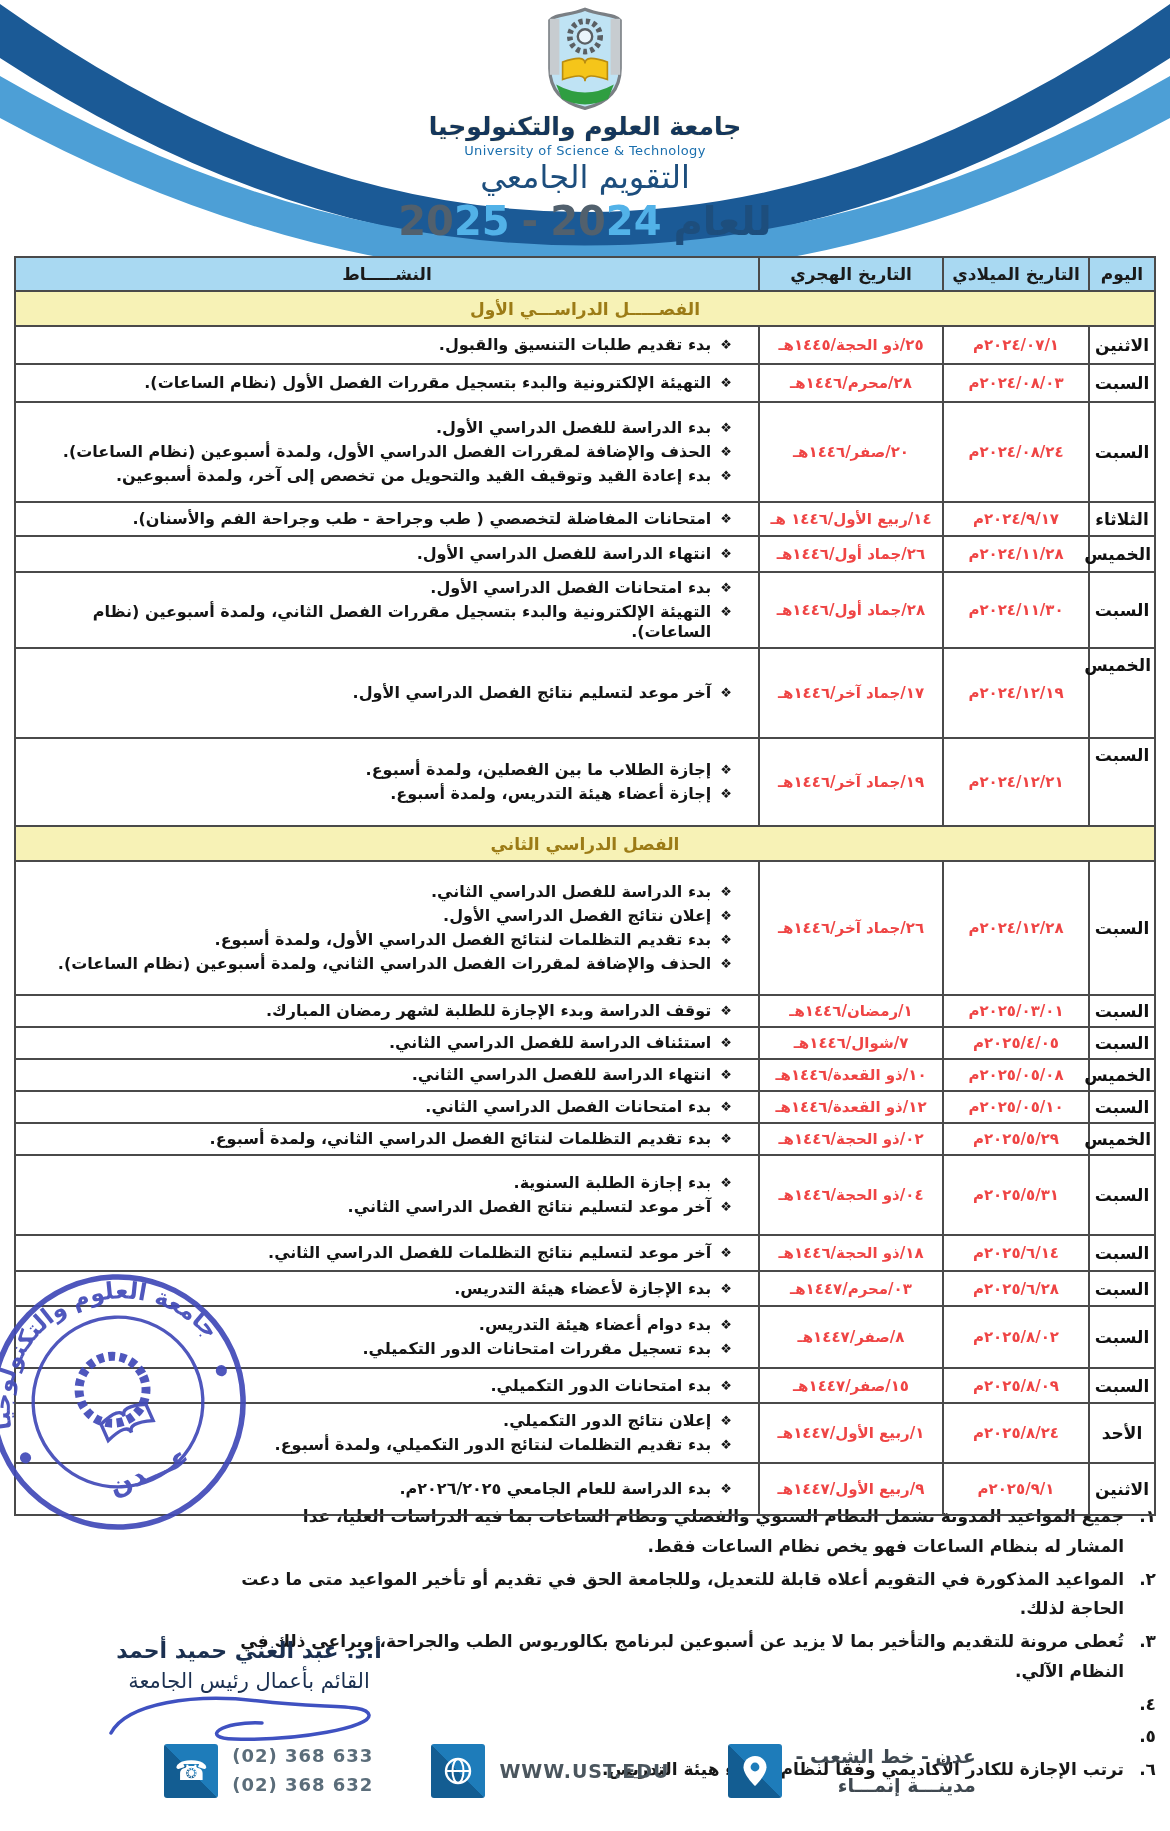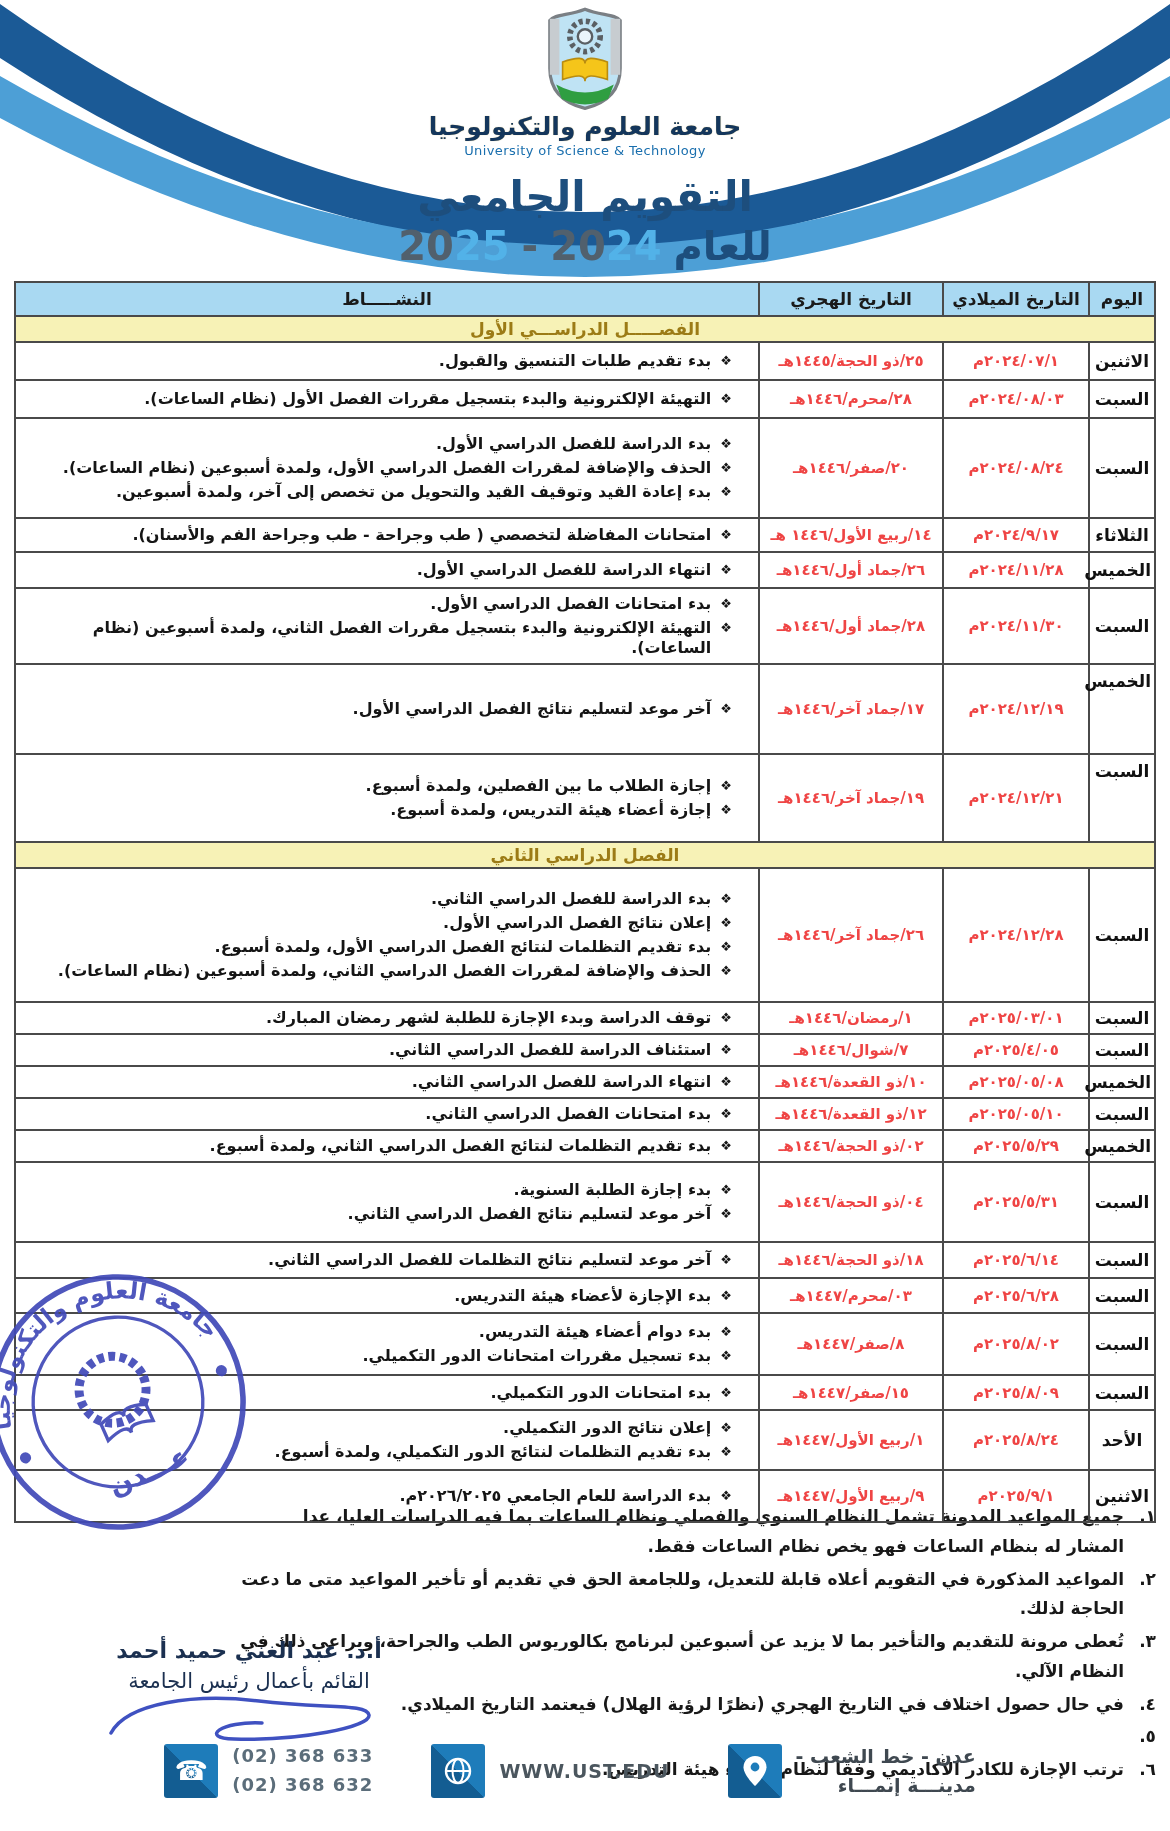--- a/index.html
+++ b/index.html
@@ -12,34 +12,34 @@
   }
   *{box-sizing:border-box;margin:0;padding:0}
   html,body{width:1170px;height:1831px;overflow:hidden;background:#fff;
     font-family:"DejaVu Sans",sans-serif;position:relative}
   .waves{position:absolute;top:0;left:0;width:1170px;height:300px;z-index:0}
   .top-center{position:relative;z-index:2;text-align:center;padding-top:6px}
   .logo-wrap{display:flex;flex-direction:column;align-items:center;gap:2px}
   .uni-ar{font-size:25px;font-weight:bold;color:#14365c;direction:rtl;
     text-shadow:0 0 1px rgba(190,150,30,.55)}
   .uni-en{font-size:13px;font-weight:normal;color:#1a6fae;letter-spacing:.4px}
-  .page-title{margin-top:14px;font-size:42px;font-weight:bold;color:var(--title-navy);direction:rtl}
+  .page-title{font-size:32px;font-weight:normal;color:var(--title-navy);direction:rtl}
   .page-subtitle{direction:rtl;display:flex;justify-content:center;align-items:baseline;
     gap:12px;font-size:40px;font-weight:bold;margin-top:2px}
   .page-subtitle .word{color:var(--title-navy)}
   .y-gray{color:var(--year-gray)} .y-blue{color:var(--year-blue)}
   .dash{color:var(--year-gray)}
 
   .calendar{position:relative;z-index:3;margin:12px 14px 0 14px}
   table{width:1142px;border-collapse:collapse;direction:rtl;table-layout:fixed}
   th,td{border:2px solid var(--border)}
   thead th{background:var(--header-row-bg);font-size:17px;font-weight:bold;color:#1a1a1a;
     height:34px;padding:2px 6px}
   .section-band td{background:var(--section-band-bg);color:var(--section-band-text);
-    text-align:center;font-weight:bold;font-size:17px;height:26px;padding:1px}
+    text-align:center;font-weight:bold;font-size:17px;height:35px;padding:1px}
   .day-cell{text-align:center;font-weight:bold;font-size:17px;color:#111;padding:3px}
   .day-top{vertical-align:top;padding-top:6px}
   .date-cell{text-align:center;font-weight:bold;font-size:15px;color:#ef4444;padding:2px}
   .acts-cell{padding:3px 26px 3px 10px}
   .acts{display:flex;flex-direction:column;justify-content:space-evenly;height:100%;min-height:inherit}
   .act{display:flex;align-items:baseline;gap:9px;font-size:16px;font-weight:bold;
     color:#151515;line-height:1.25;padding:2px 0}
   .bul{font-size:13px;flex:0 0 auto;transform:translateY(-1px)}
 
   .notes{position:absolute;top:1502px;right:14px;left:240px;direction:rtl;z-index:2}
@@ -439,21 +439,20 @@
     <div class="note">
       <span class="num">٢.</span>
       <span>المواعيد المذكورة في التقويم أعلاه قابلة للتعديل، وللجامعة الحق في تقديم أو تأخير المواعيد متى ما دعت الحاجة لذلك.</span>
     </div>
     <div class="note">
       <span class="num">٣.</span>
       <span>تُعطى مرونة للتقديم والتأخير بما لا يزيد عن أسبوعين لبرنامج بكالوريوس الطب والجراحة، ويراعى ذلك في النظام الآلي.</span>
     </div>
     <div class="note">
       <span class="num">٤.</span>
-      <span>في حال حصول اختلاف في التاريخ الهجري (نظرًا لرؤية الهلال) فيعتمد التاريخ الميلادي.</span>
     </div>
     <div class="note">
       <span class="num">٥.</span>
     </div>
     <div class="note">
       <span class="num">٦.</span>
       <span>ترتب الإجازة للكادر الأكاديمي وفقًا لنظام أعضاء هيئة التدريس.</span>
     </div>
   </div>
 

